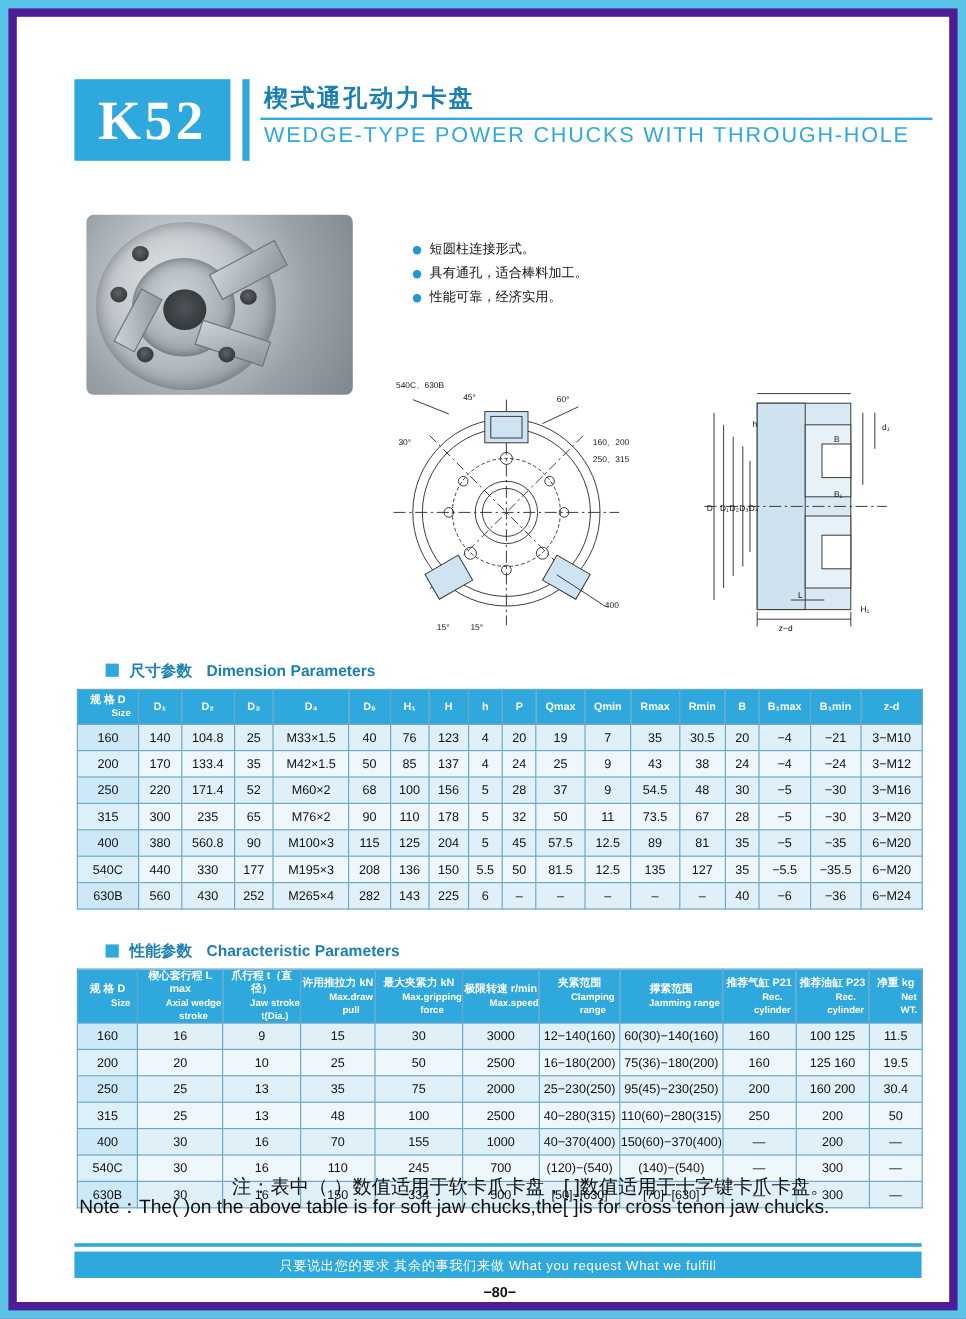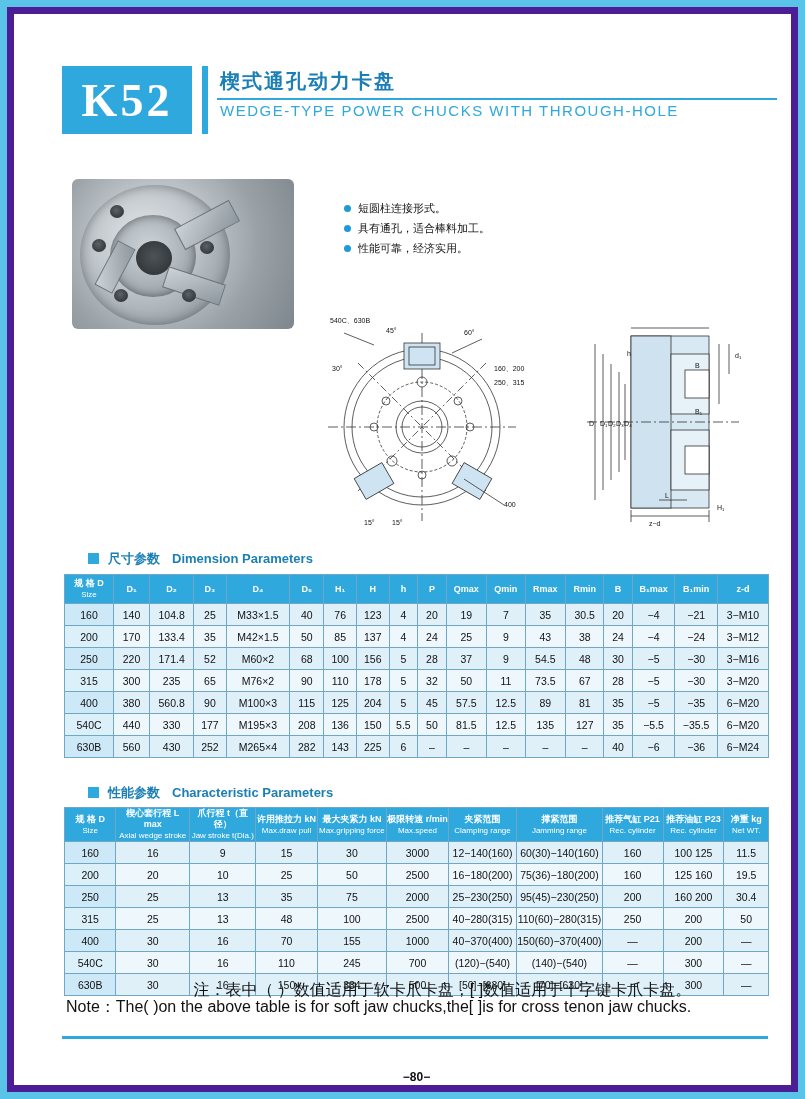--- a/index.html
+++ b/index.html
@@ -44,21 +44,21 @@
     color:#1b7fb5;
     font-size:20px; font-weight:bold; letter-spacing:2px;
   }
   .hdr-line{
     position:absolute; left:155px; top:32px; width:560px; height:2px;
     background:#2fa8dd;
   }
   .hdr-en{
     position:absolute; left:158px; top:36px;
     color:#2fa8dd;
-    font-size:15px; letter-spacing:1.5px;
+    font-size:18px; letter-spacing:1.5px;
   }
 
   
   .photo{
     position:absolute; left:58px; top:165px; width:222px; height:150px;
     background:
       radial-gradient(circle at 38% 42%, #d9dde0 0%, #b9bfc4 38%, #9aa2a8 62%, #7e868d 100%);
     border-radius:6px;
   }
   .photo .disc{
@@ -149,21 +149,21 @@
     background:#eef7fc;
   }
   .tbl tbody td.first{
     background:#cde8f6;
     font-weight:normal;
   }
   .tbl tbody tr:nth-child(even) td.first{
     background:#dcf0fa;
   }
   .tbl th .l1{ display:block; }
-  .tbl th .l2{ display:block; font-weight:normal; font-size:8px; }
+  .tbl th .l2{ display:block; font-weight:bold; font-size:8px;padding-left:22px; }
 
   #dim-table{ left:50px; top:560px; width:705px; }
   #char-table{ left:50px; top:793px; width:705px; }
 
   
   .notes{
     position:absolute; left:52px; top:967px; font-size:16px; line-height:17px; color:#111;text-align:right;
   }
 
   
@@ -661,16 +661,17 @@
           </tr>
         </tbody>
   </table>
 
   <div class="notes">
     <div>注：表中（  ）数值适用于软卡爪卡盘，[  ]数值适用于十字键卡爪卡盘。</div>
     <div>Note：The(  )on the above table is for soft jaw chucks,the[  ]is for cross tenon jaw chucks.</div>
   </div>
 
   <div class="footer-line"></div>
+  <div class="footer-bar">只要说出您的要求  其余的事我们来做   What you request What we fulfill</div>
   <div class="page-num">−80−</div>
 
 </div>
 </div>
 
 </body></html>

